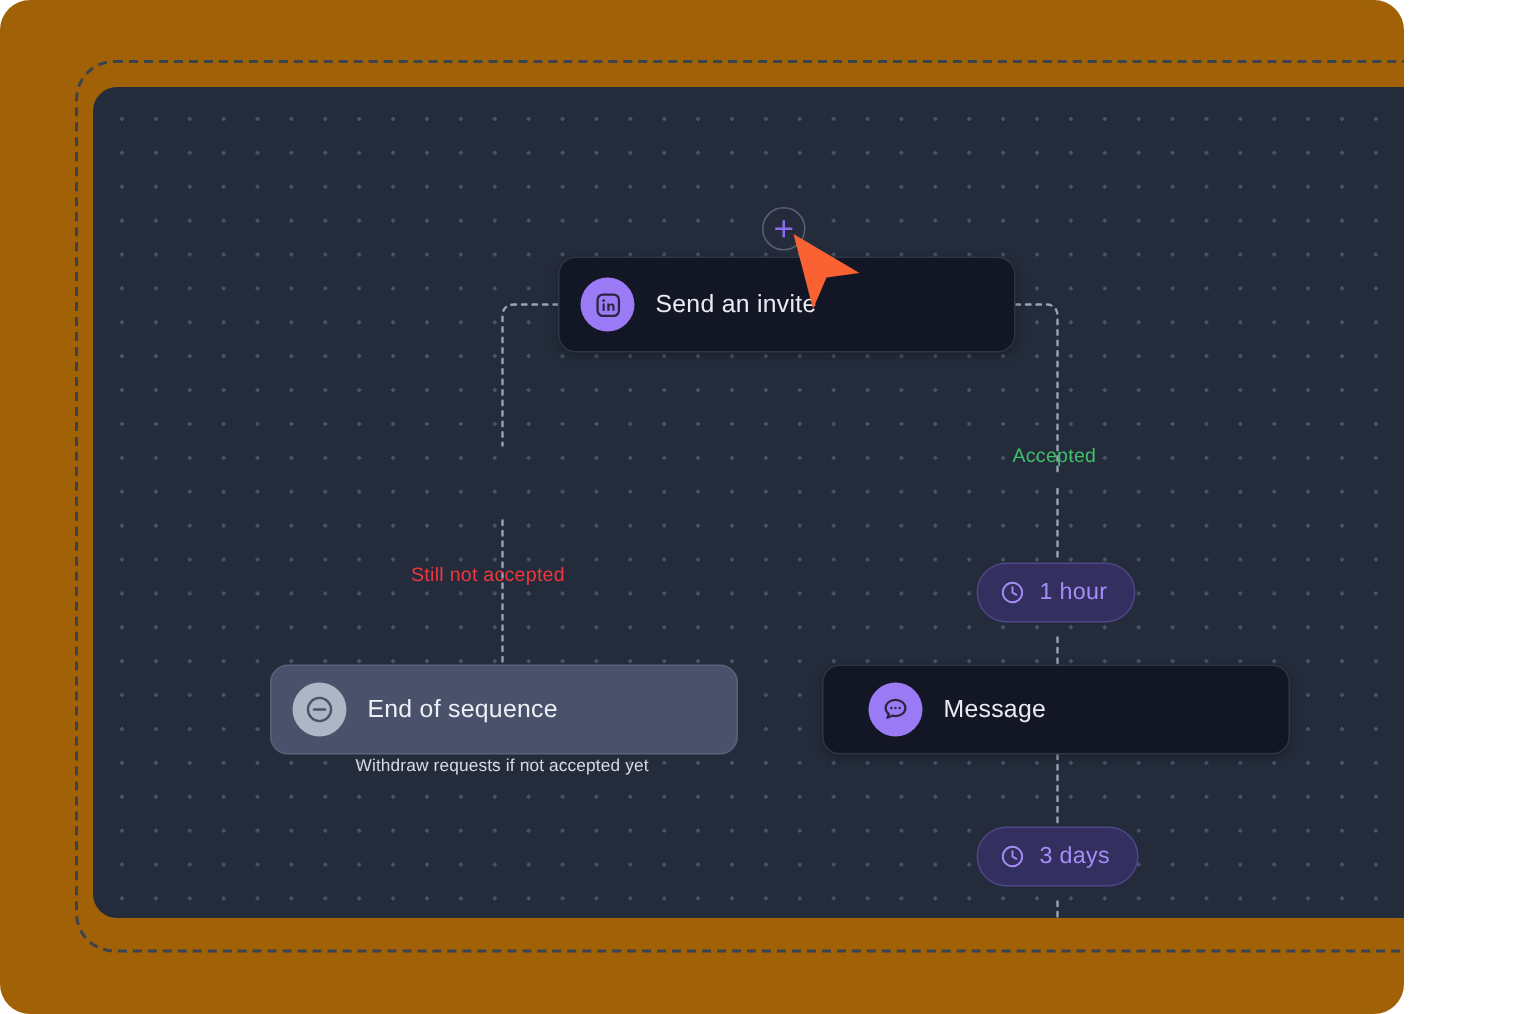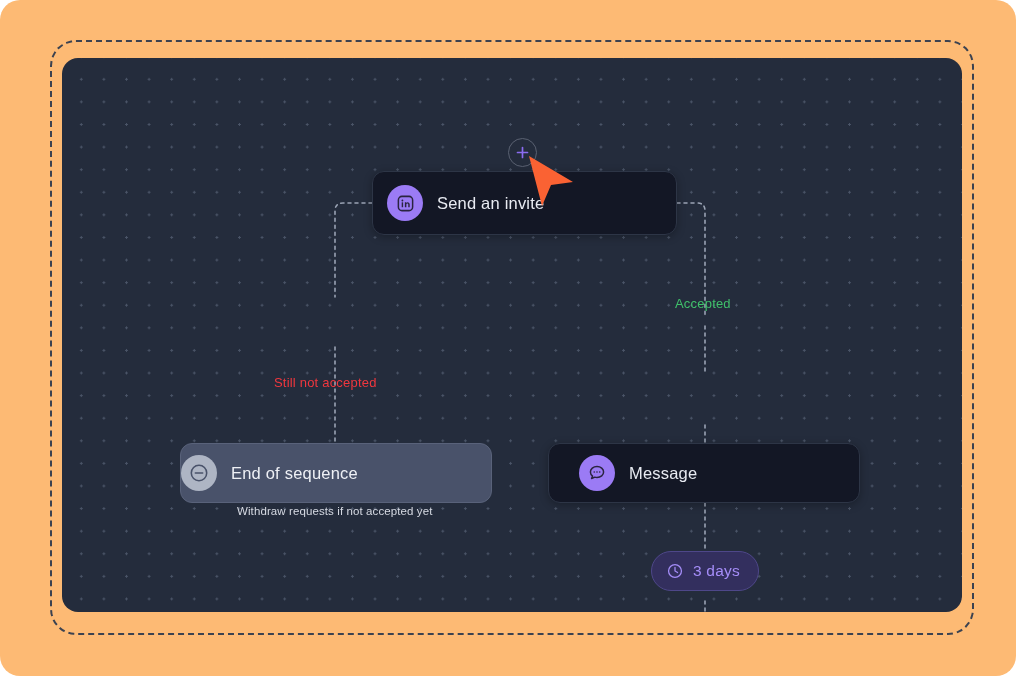--- a/index.html
+++ b/index.html
@@ -10,23 +10,23 @@
   body {
     width: 1024px;
     height: 676px;
     font-family: "Liberation Sans", sans-serif;
     overflow: hidden;
   }
 
   
   #page {
     position: relative;
-    width: 1016px;
+    width: 936px;
     height: 676px;
-    background: #fdba74;
+    background: #a16207;
     border-radius: 20px;
     overflow: hidden;
   }
 
   
   #dashed-frame {
     position: absolute;
     left: 50px;
     top: 40px;
     width: 924px;
@@ -204,22 +204,29 @@
         </svg>
       </span>
       <span class="node-label" style="margin-left:14px;">Send an invite</span>
     </div>
 
 
     <div class="branch-label label-green" style="left:613px; top:238px;">Accepted</div>
 
     <div class="branch-label label-red" style="left:212px; top:317px;">Still not accepted</div>
 
-
-    <div class="node-card card-grey" style="left:118px; top:385px; width:312px; height:60px; padding:0 0;">
+    <div class="delay-pill" style="left:589px; top:317px;">
+      <svg width="18" height="18" viewBox="0 0 24 24">
+        <circle cx="12" cy="12" r="8.6" fill="none" stroke="#a58df8" stroke-width="1.7"></circle>
+        <path d="M12 7.2 V12 L15.4 14.1" fill="none" stroke="#a58df8" stroke-width="1.7" stroke-linecap="round"></path>
+      </svg>
+      <span class="pill-text">1 hour</span>
+    </div>
+
+    <div class="node-card card-grey" style="left:118px; top:385px; width:312px; height:60px; padding:0 14px;">
       <span class="node-icon icon-grey">
         <svg width="22" height="22" viewBox="0 0 24 24">
           <circle cx="12" cy="12" r="8.4" fill="none" stroke="#49526a" stroke-width="1.7"></circle>
           <path d="M8 12 H16" stroke="#49526a" stroke-width="1.7" stroke-linecap="round"></path>
         </svg>
       </span>
       <span class="node-label" style="margin-left:14px;">End of sequence</span>
     </div>
 
     <div class="sub-note" style="left:175px; top:447px;">Withdraw requests if not accepted yet</div>

